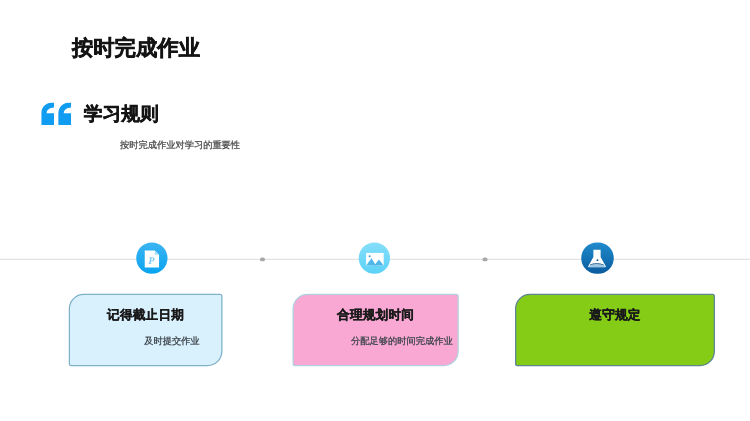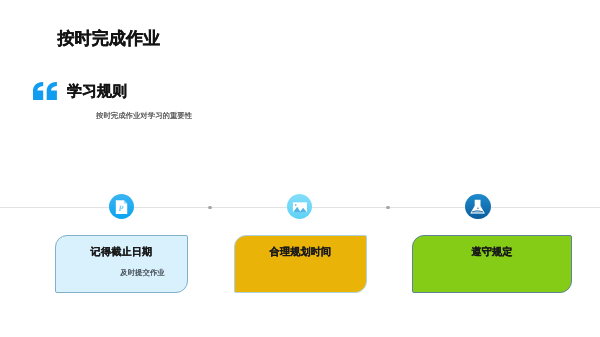--- a/index.html
+++ b/index.html
@@ -109,24 +109,25 @@
 
   <div class="node" style="left:465.3px;background:linear-gradient(180deg,#1f8bcd 0%,#0a5c9d 100%)">
     <svg width="25.4" height="25.4" viewBox="0 0 28 28">
       <path d="M10.7 6.3 H17.1 V12.9 L21.5 20.8 Q22.1 21.8 21.0 21.8 H6.8 Q5.7 21.8 6.3 20.8 L10.7 12.9 Z" fill="#ffffff"></path>
       <path d="M8.1 19.1 Q13.9 17.3 19.7 19.3 L21.2 21.8 H6.7 Z" fill="#2e86c2" opacity="0.45"></path>
       <path d="M8.1 19.1 Q13.9 17.3 19.7 19.3 L19.9 20.0 Q13.9 18.0 7.8 19.8 Z" fill="#0f4f7e" opacity="0.9"></path>
       <circle cx="14.3" cy="15.6" r="0.8" fill="#0f4f7e"></circle>
     </svg>
   </div>
 
-  <div class="card" style="left:55px;width:133px;background:#d9f0fd;border:1px solid #7fb1c9">
+  <div class="card" style="left:55px;width:123px;background:#d9f0fd;border:1px solid #7fb1c9">
     <div class="card-title">记得截止日期</div>
     <div class="card-sub">及时提交作业</div>
   </div>
-  <div class="card" style="left:234px;width:133px;background:#eab308;border:1px solid #aed2de">
+  <div class="card" style="left:234px;width:133px;background:#f9a8d4;border:1px solid #aed2de">
     <div class="card-title">合理规划时间</div>
+    <div class="card-sub">分配足够的时间完成作业</div>
   </div>
   <div class="card" style="left:412px;width:160px;background:#84cc16;border:1px solid #5d8396">
     <div class="card-title">遵守规定</div>
   </div>
 
 </div>
 
 </body></html>

